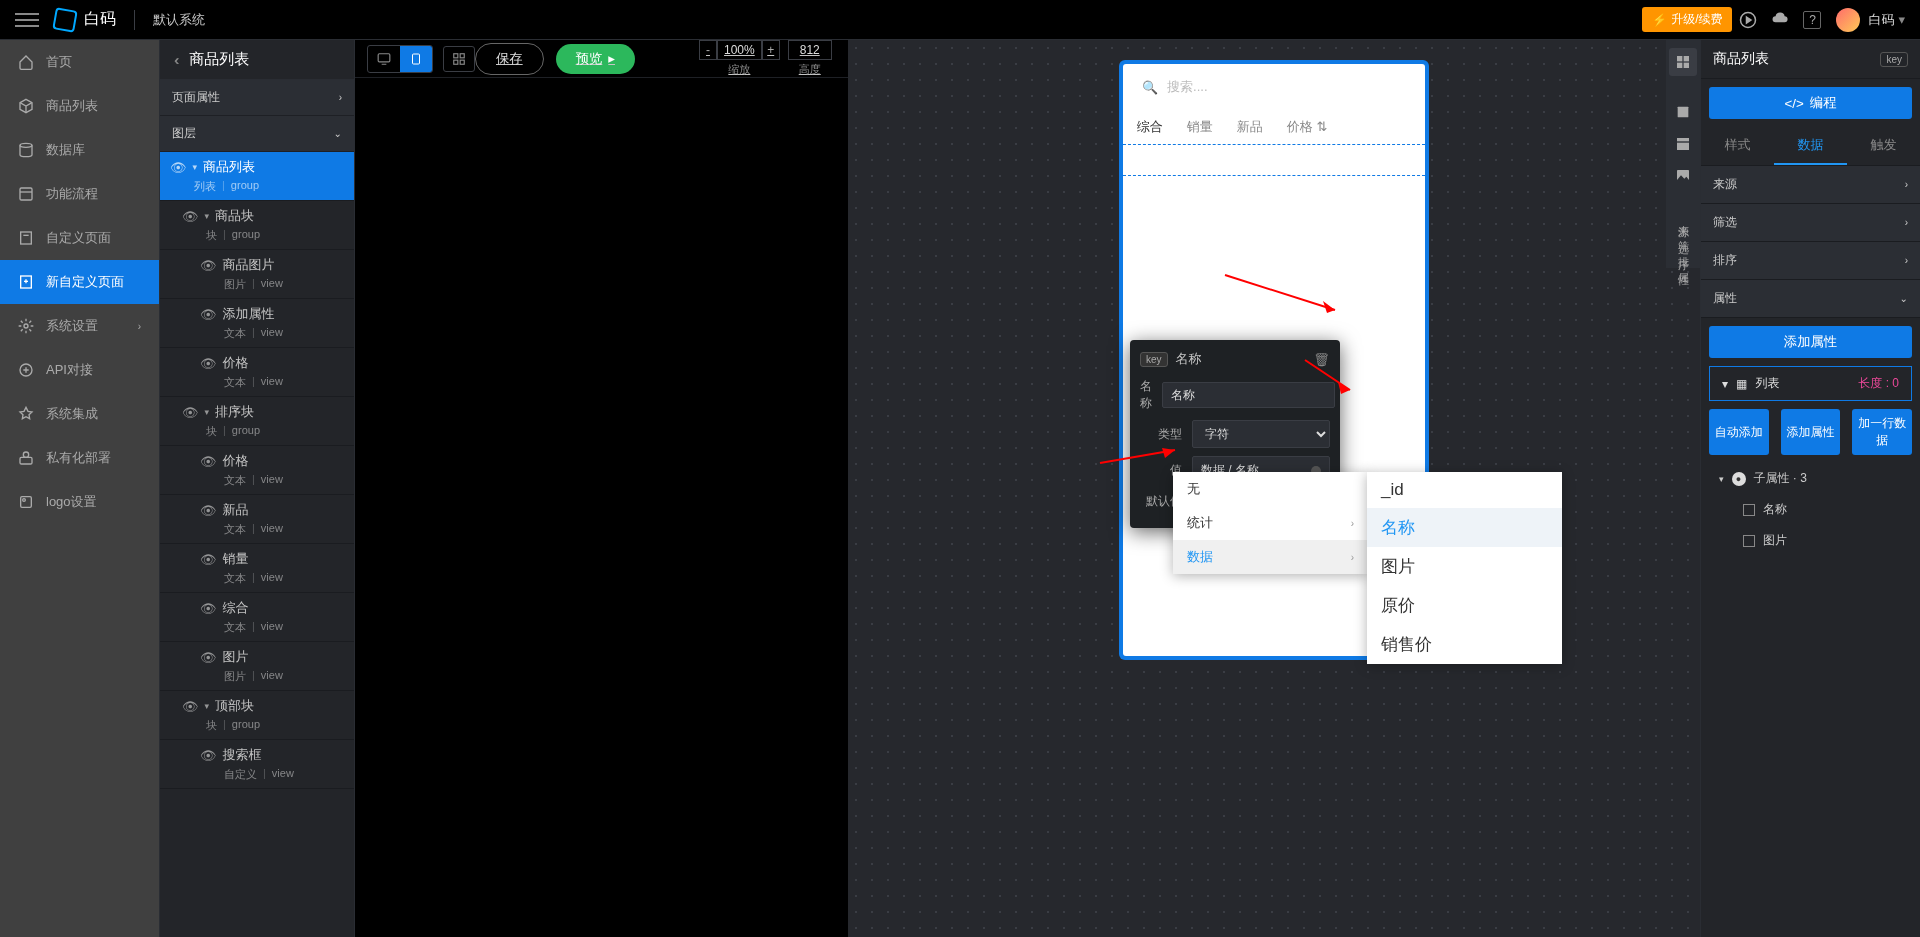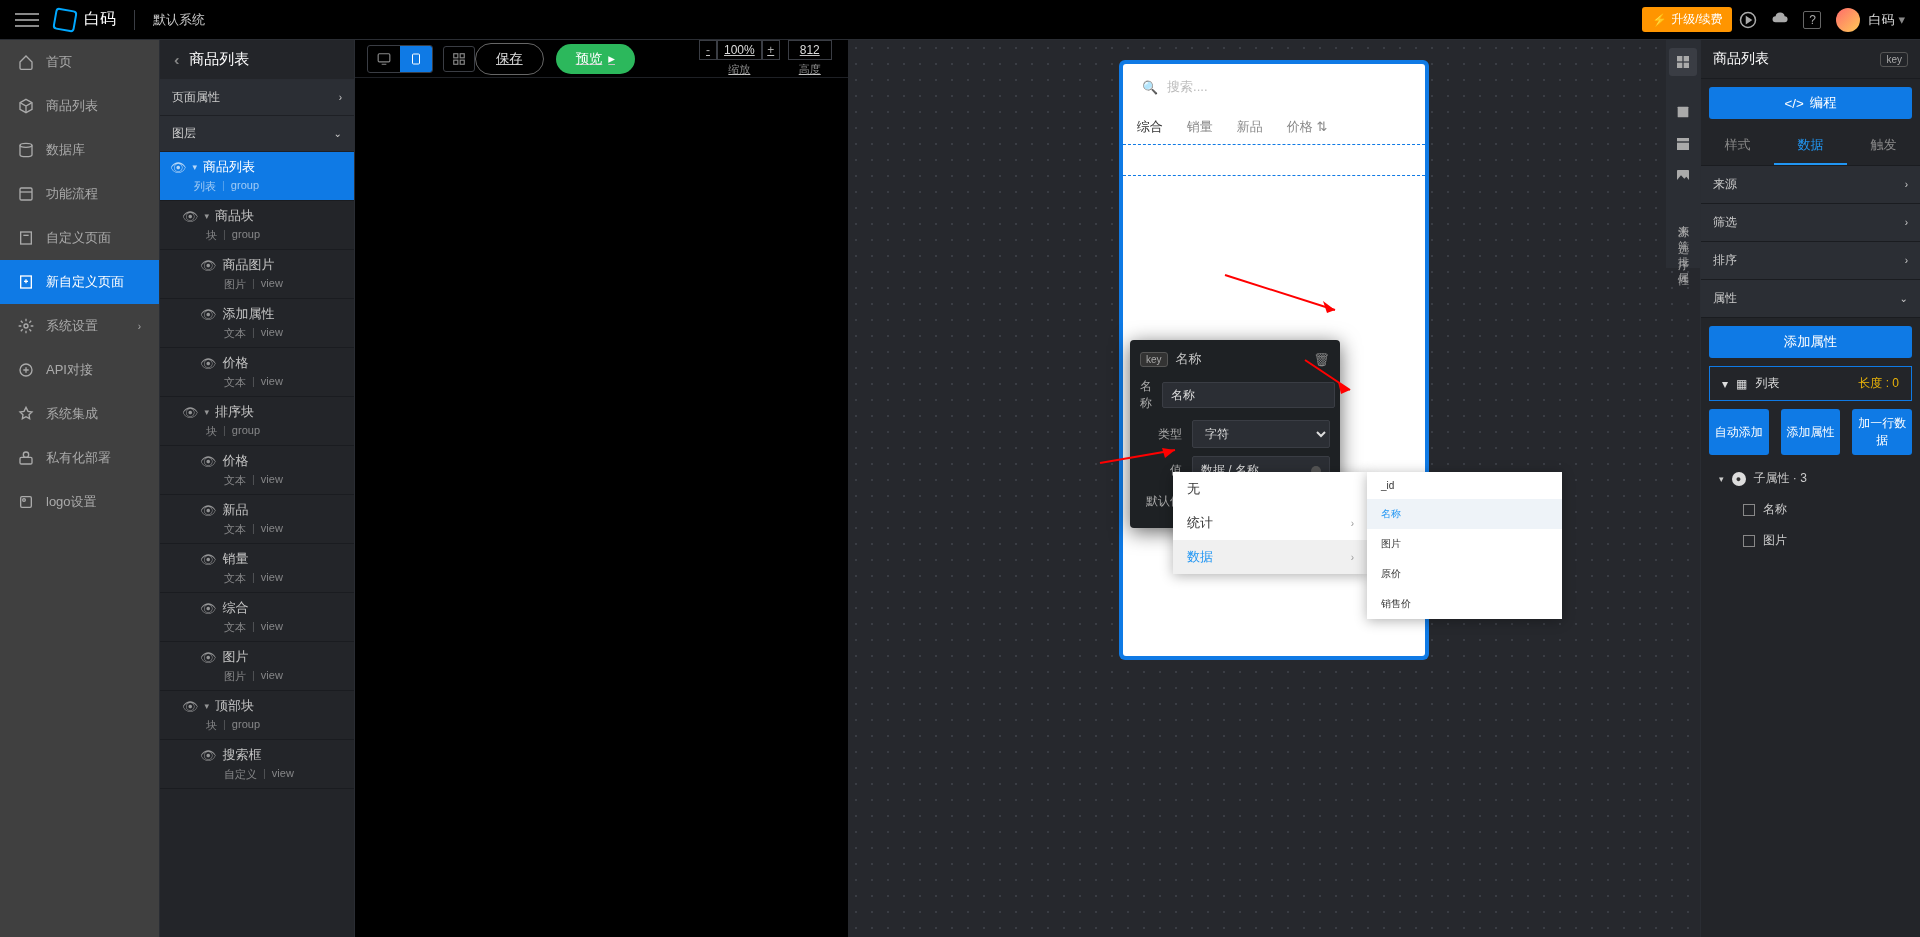--- a/index.html
+++ b/index.html
@@ -86,21 +86,21 @@
 .insp-title { color: #fff; font-size: 14px; flex: 1; }
 .key-badge { border: 1px solid #555; border-radius: 3px; padding: 1px 5px; font-size: 10px; color: #aaa; }
 .code-btn { background: #0f7ae5; color: #fff; width: calc(100% - 16px); margin: 8px; padding: 7px; border: none; border-radius: 3px; cursor: pointer; display: flex; align-items: center; justify-content: center; gap: 6px; }
 .insp-tabs { display: flex; border-bottom: 1px solid #1a1c20; }
 .insp-tab { flex: 1; text-align: center; padding: 9px 0; color: #888; cursor: pointer; font-size: 13px; }
 .insp-tab.active { color: #2196f3; border-bottom: 2px solid #2196f3; }
 .insp-section { display: flex; align-items: center; padding: 10px 12px; background: #2b2e34; border-bottom: 1px solid #1a1c20; cursor: pointer; color: #ccc; font-size: 12px; }
 .insp-section .chev { margin-left: auto; font-size: 10px; }
 .add-attr-btn { background: #0f7ae5; color: #fff; width: calc(100% - 16px); margin: 8px; padding: 7px; border: none; border-radius: 3px; cursor: pointer; }
 .list-row { display: flex; align-items: center; padding: 8px 12px; border: 1px solid #0f7ae5; margin: 0 8px; color: #ddd; gap: 8px; font-size: 12px; }
-.list-row .len { margin-left: auto; color: #eab308; }
+.list-row .len { margin-left: auto; color: #ec4899; }
 .btn-row { display: flex; gap: 12px; padding: 8px; }
 .small-btn { flex: 1; background: #0f7ae5; color: #fff; padding: 6px 4px; border: none; border-radius: 3px; cursor: pointer; font-size: 12px; }
 .tree-item { display: flex; align-items: center; padding: 7px 12px 7px 18px; gap: 8px; font-size: 12px; color: #ccc; cursor: pointer; }
 .tree-item .caret { font-size: 9px; }
 .tree-item.child { padding-left: 42px; }
 .dot-icon { width: 14px; height: 14px; border-radius: 50%; background: #ddd; display: flex; align-items: center; justify-content: center; color:#333; font-size:9px; }
 .leaf-icon { width: 12px; height: 12px; border: 1px solid #888; }
 
 
 .name-popup { position: absolute; left: 1130px; top: 340px; width: 210px; background: #1e2124; border-radius: 4px; padding: 10px; box-shadow: 0 4px 20px rgba(0,0,0,0.6); z-index: 40; }
@@ -113,21 +113,21 @@
 .value-field { display: flex; align-items: center; }
 .value-field .dot { width: 10px; height: 10px; border-radius: 50%; background: #555; margin-left: auto; }
 
 
 .dropdown-menu { position: absolute; left: 1173px; top: 472px; width: 195px; background: #fff; color: #333; box-shadow: 0 2px 12px rgba(0,0,0,0.3); z-index: 50; font-size: 13px; }
 .menu-item { padding: 8px 14px; cursor: pointer; display: flex; align-items: center; }
 .menu-item:hover, .menu-item.hover { background: #f0f0f0; }
 .menu-item.active { color: #2196f3; }
 .menu-item .sub-chev { margin-left: auto; color: #999; font-size: 10px; }
 
-.submenu { position: absolute; left: 1367px; top: 472px; width: 195px; background: #fff; color: #333; box-shadow: 0 2px 12px rgba(0,0,0,0.3); z-index: 51; font-size: 10px; }
+.submenu { position: absolute; left: 1367px; top: 472px; width: 195px; background: #fff; color: #333; box-shadow: 0 2px 12px rgba(0,0,0,0.3); z-index: 51; font-size: 17px; }
 .submenu .menu-item.highlighted { background: #eef3f8; color:#2196f3; }
 
 
 .arrow { position: absolute; z-index: 60; pointer-events: none; }
 .arrow svg { overflow: visible; }
 
 </style>
 </head>
 <body>
 

